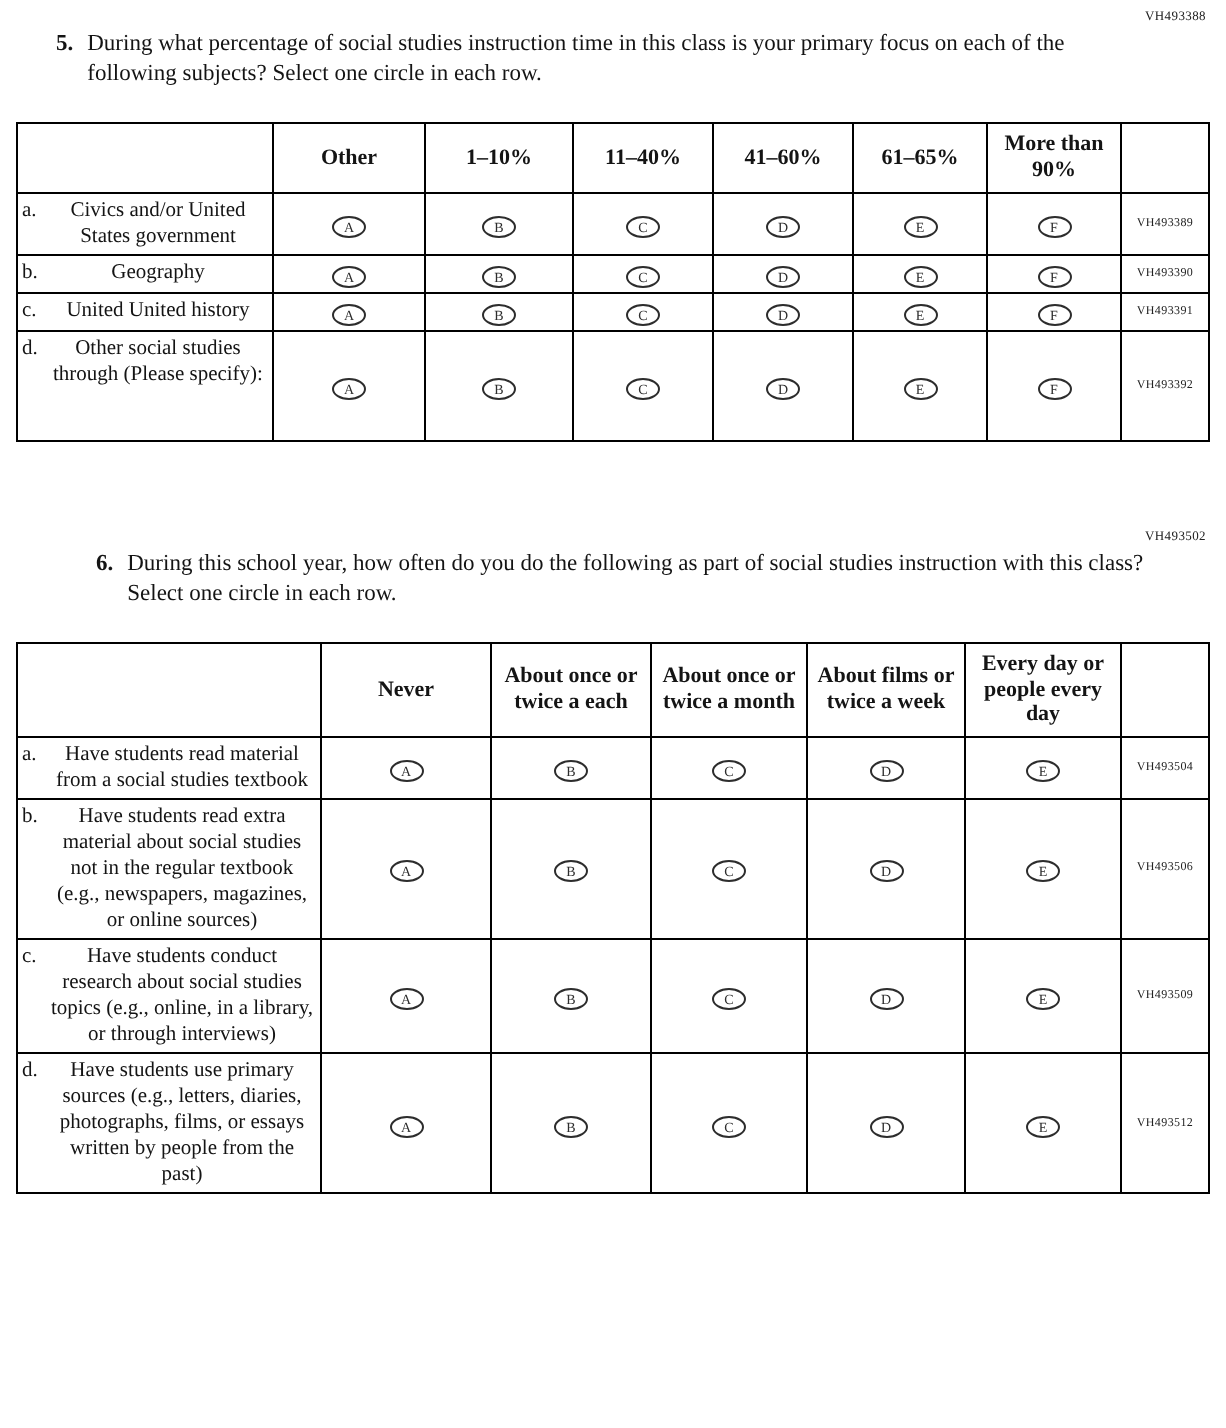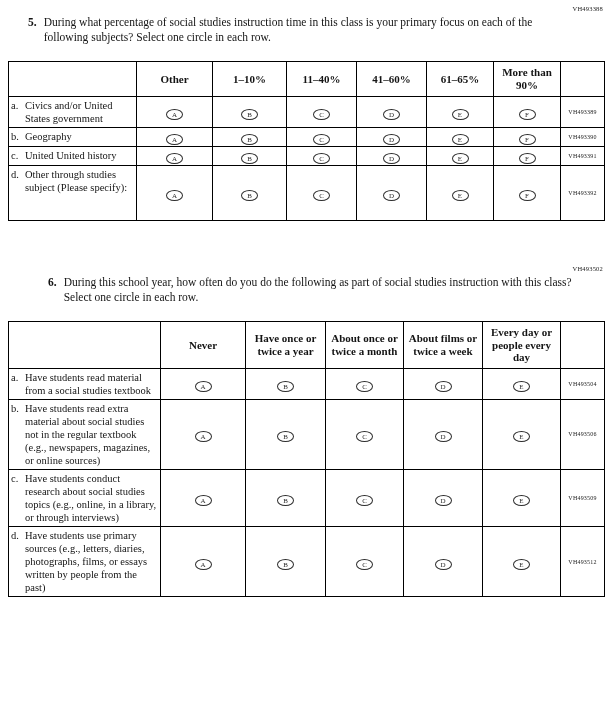--- a/index.html
+++ b/index.html
@@ -29,21 +29,21 @@
   table.grid { border-collapse: collapse; table-layout: fixed; width: 596px; }
   .grid th, .grid td { border: 1px solid #000; }
   .grid th {
     font-size: 11px; font-weight: bold; text-align: center;
     vertical-align: middle; padding: 4px 2px; line-height: 1.15;
   }
   .grid td.opt { text-align: center; vertical-align: middle; }
   .label-cell { vertical-align: top; padding: 2px 3px 2px 2px; font-size: 10.5px; line-height: 1.24; }
   .label-inner { display: flex; gap: 3px; }
   .pfx { flex: 0 0 11px; }
-  .ltext { flex: 1; }
+  .ltext { flex: 1; text-align: center; }
   .code-cell {
     font-size: 6px; text-align: center; vertical-align: middle;
     color: #222; padding: 1px; letter-spacing: .2px;
   }
   .oval {
     display: inline-block; width: 17px; height: 11px;
     border: 1px solid #2d2d2d; border-radius: 50%;
     font-size: 7px; line-height: 10px; text-align: center;
     color: #2d2d2d; cursor: pointer; background: #fff;
   }
@@ -128,21 +128,21 @@
           <td class="opt"><span class="oval">C</span></td>
           <td class="opt"><span class="oval">D</span></td>
           <td class="opt"><span class="oval">E</span></td>
           <td class="opt"><span class="oval">F</span></td>
           <td class="code-cell">VH493391</td>
         </tr>
         <tr class="row-tall">
           <td class="label-cell">
             <span class="label-inner">
                 <span class="pfx">d.</span>
-                <span class="ltext">Other through studies subject (Please specify):</span>
+                <span class="ltext">Other social studies through (Please specify):</span>
               </span>
           </td>
           <td class="opt"><span class="oval">A</span></td>
           <td class="opt"><span class="oval">B</span></td>
           <td class="opt"><span class="oval">C</span></td>
           <td class="opt"><span class="oval">D</span></td>
           <td class="opt"><span class="oval">E</span></td>
           <td class="opt"><span class="oval">F</span></td>
           <td class="code-cell">VH493392</td>
         </tr>
@@ -164,21 +164,21 @@
           <col style="width:80px">
         <col style="width:78px">
           <col style="width:79px">
           <col style="width:78px">
           <col style="width:44px">
       </colgroup>
       <thead>
         <tr>
           <th></th>
           <th>Never</th>
-          <th>Have once or twice a year</th>
+          <th>About once or twice a each</th>
           <th>About once or twice a month</th>
           <th>About films or twice a week</th>
           <th>Every day or people every day</th>
           <th></th>
         </tr>
       </thead>
       <tbody>
         <tr>
           <td class="label-cell">
             <span class="label-inner">

